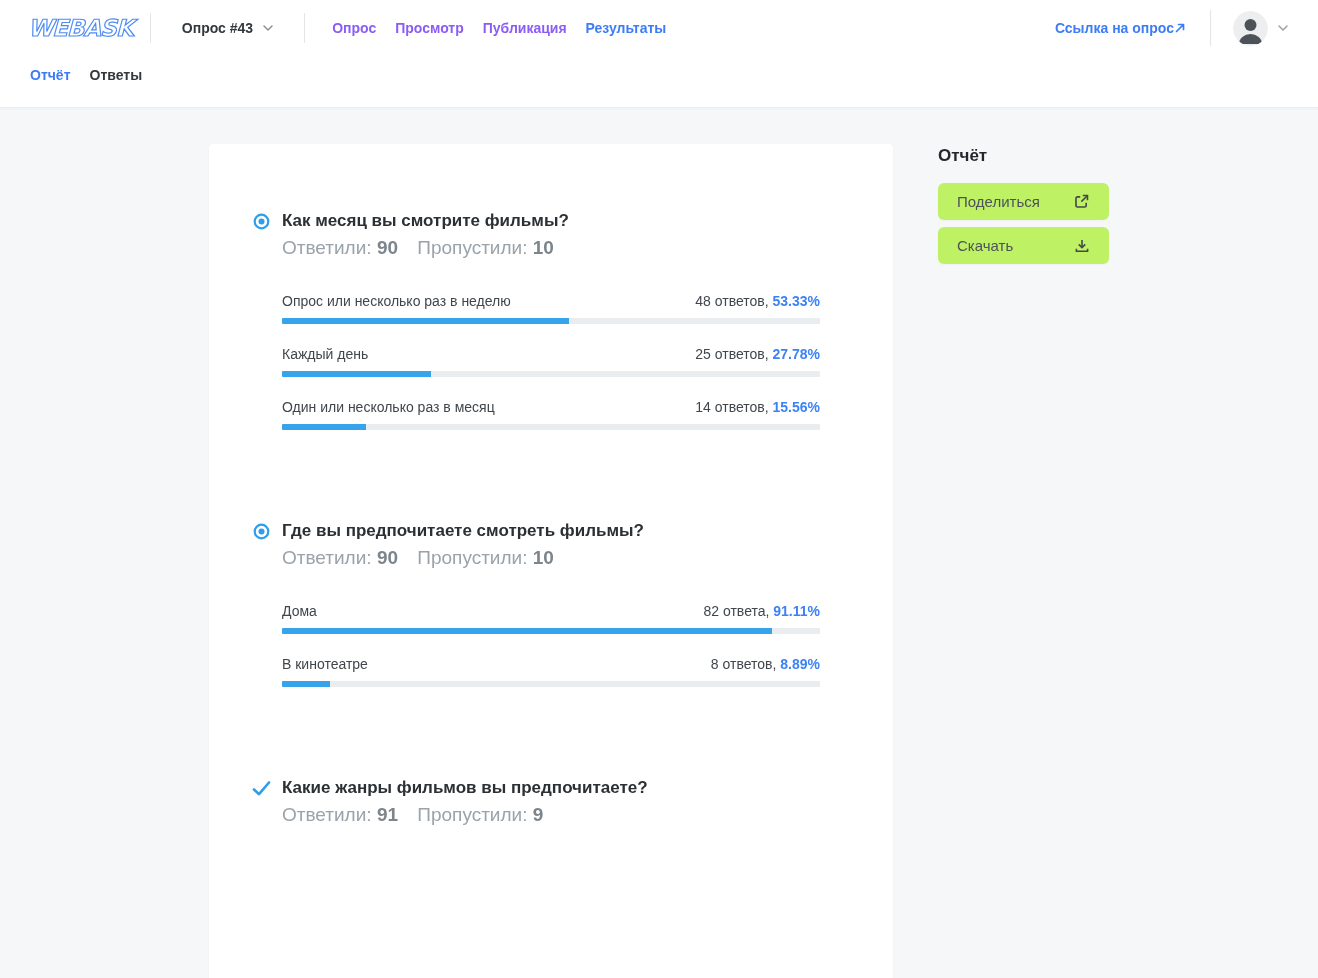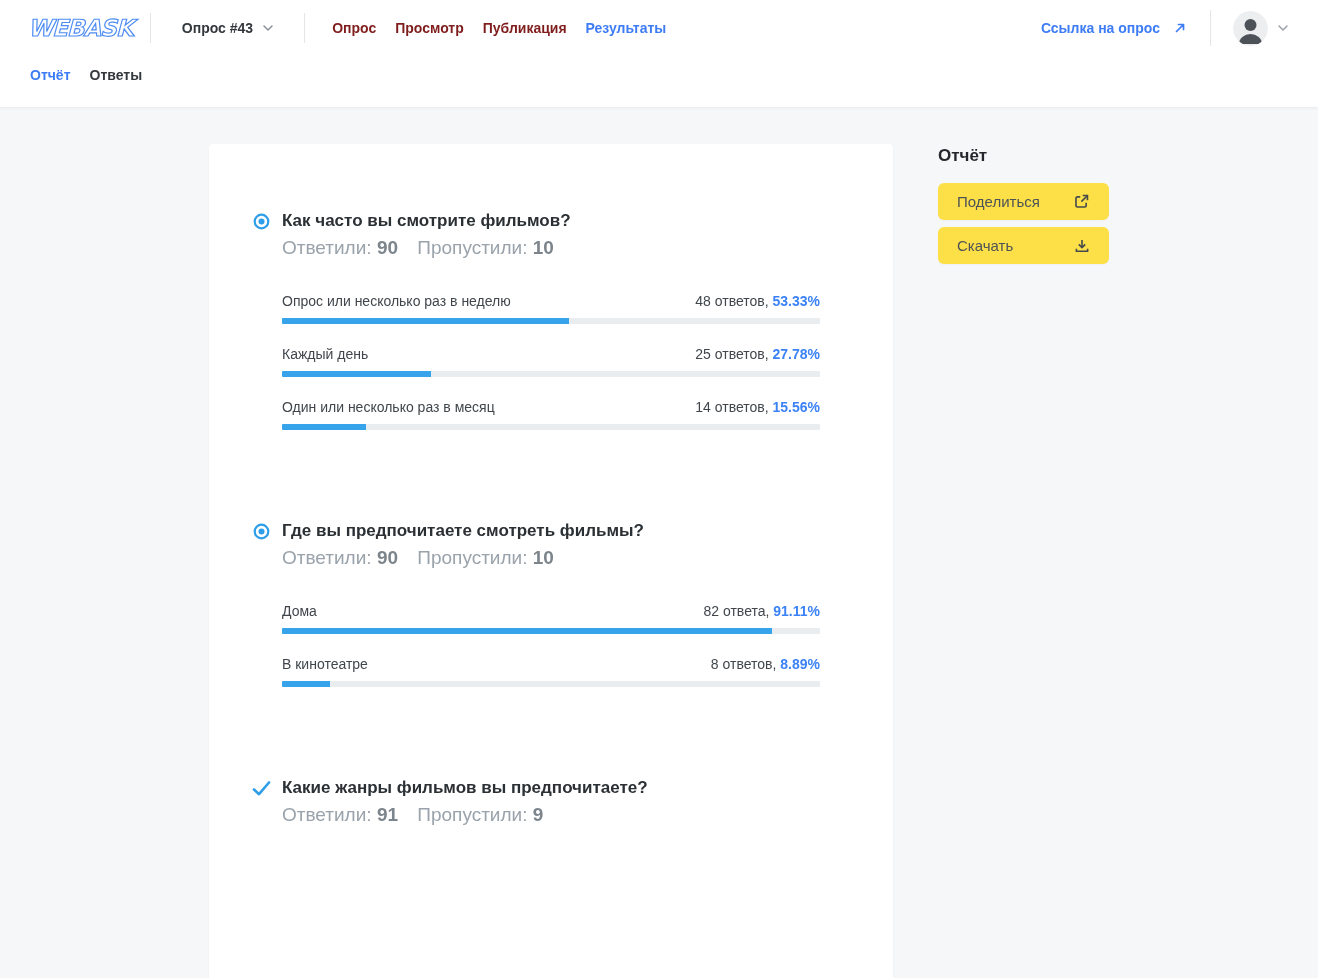--- a/index.html
+++ b/index.html
@@ -33,27 +33,27 @@
   .v-divider.tall { height:36px; }
   .survey-selector {
     display:flex; align-items:center; gap:10px;
     margin:0 17px; padding:0 14px;
     font-size:14px; font-weight:600; color:#33383d;
     cursor:pointer; white-space:nowrap;
   }
   .chevron-svg { display:block; }
   .nav { display:flex; align-items:center; gap:19px; margin-left:27px; }
   .nav-item {
-    font-size:14px; font-weight:600; color:#7f1d1d;
+    font-size:14px; font-weight:600; color:#8b5cf6;
     text-decoration:none; cursor:pointer; white-space:nowrap;
   }
   .nav-item.active { color:#3d7cf5; }
   .header-right { margin-left:auto; display:flex; align-items:center; }
   .survey-link {
-    display:flex; align-items:center; gap:14px;
+    display:flex; align-items:center; gap:0;
     font-size:14px; font-weight:600; color:#3d7cf5;
     cursor:pointer; white-space:nowrap;
   }
   .header-right .v-divider { margin:0 22px 0 24px; }
   .avatar-wrap { display:flex; align-items:center; gap:10px; cursor:pointer; }
   .avatar { width:35px; height:35px; border-radius:50%; display:block; }
   .tabs { display:flex; gap:19px; padding:0 30px; margin-top:11px; }
   .tab {
     font-size:14px; font-weight:600; color:#33383d;
     cursor:pointer; white-space:nowrap;
@@ -83,21 +83,21 @@
     display:flex; justify-content:space-between; align-items:baseline;
     font-size:14px; line-height:16px; color:#40464c; margin-bottom:9px;
   }
   .answer-count b { color:#3b82f6; }
   .bar-track { height:6px; background:#e9edf0; border-radius:1px; overflow:hidden; }
   .bar-fill { height:100%; background:#37a3ea; }
   
   .side-panel { position:absolute; left:938px; top:36px; width:171px; }
   .side-title { font-size:17px; font-weight:bold; color:#23272b; margin:2px 0 17px; }
   .side-btn {
-    background:#fde047; border-radius:6px; height:37px;
+    background:#bef264; border-radius:6px; height:37px;
     display:flex; align-items:center; justify-content:space-between;
     padding:0 19px; margin-bottom:7px; cursor:pointer;
     box-shadow:0 1px 2px rgba(30,40,50,0.03);
     font-size:15px; color:#4c5257;
   }
   .side-btn svg { display:block; }
 </style>
 </head>
 <body>
 
@@ -155,21 +155,21 @@
 
   <div class="report-card">
 
     <section class="question">
       <span class="q-icon">
         <svg width="17" height="17" viewBox="0 0 17 17">
             <circle cx="8.5" cy="8.5" r="6.8" fill="none" stroke="#2f9ee8" stroke-width="2.2"></circle>
             <circle cx="8.5" cy="8.5" r="3" fill="#2f9ee8"></circle>
           </svg>
       </span>
-      <h2 class="q-title">Как часто вы смотрите фильмов?</h2>
+      <h2 class="q-title">Как месяц вы смотрите фильмы?</h2>
       <div class="q-meta">
         <span>Ответили:</span>
         <b>90</b>
         <span class="meta-skip">Пропустили:</span>
         <b>10</b>
       </div>
       <div class="answers">
         <div class="answer">
           <div class="answer-line">
             <span>Опрос или несколько раз в неделю</span>

